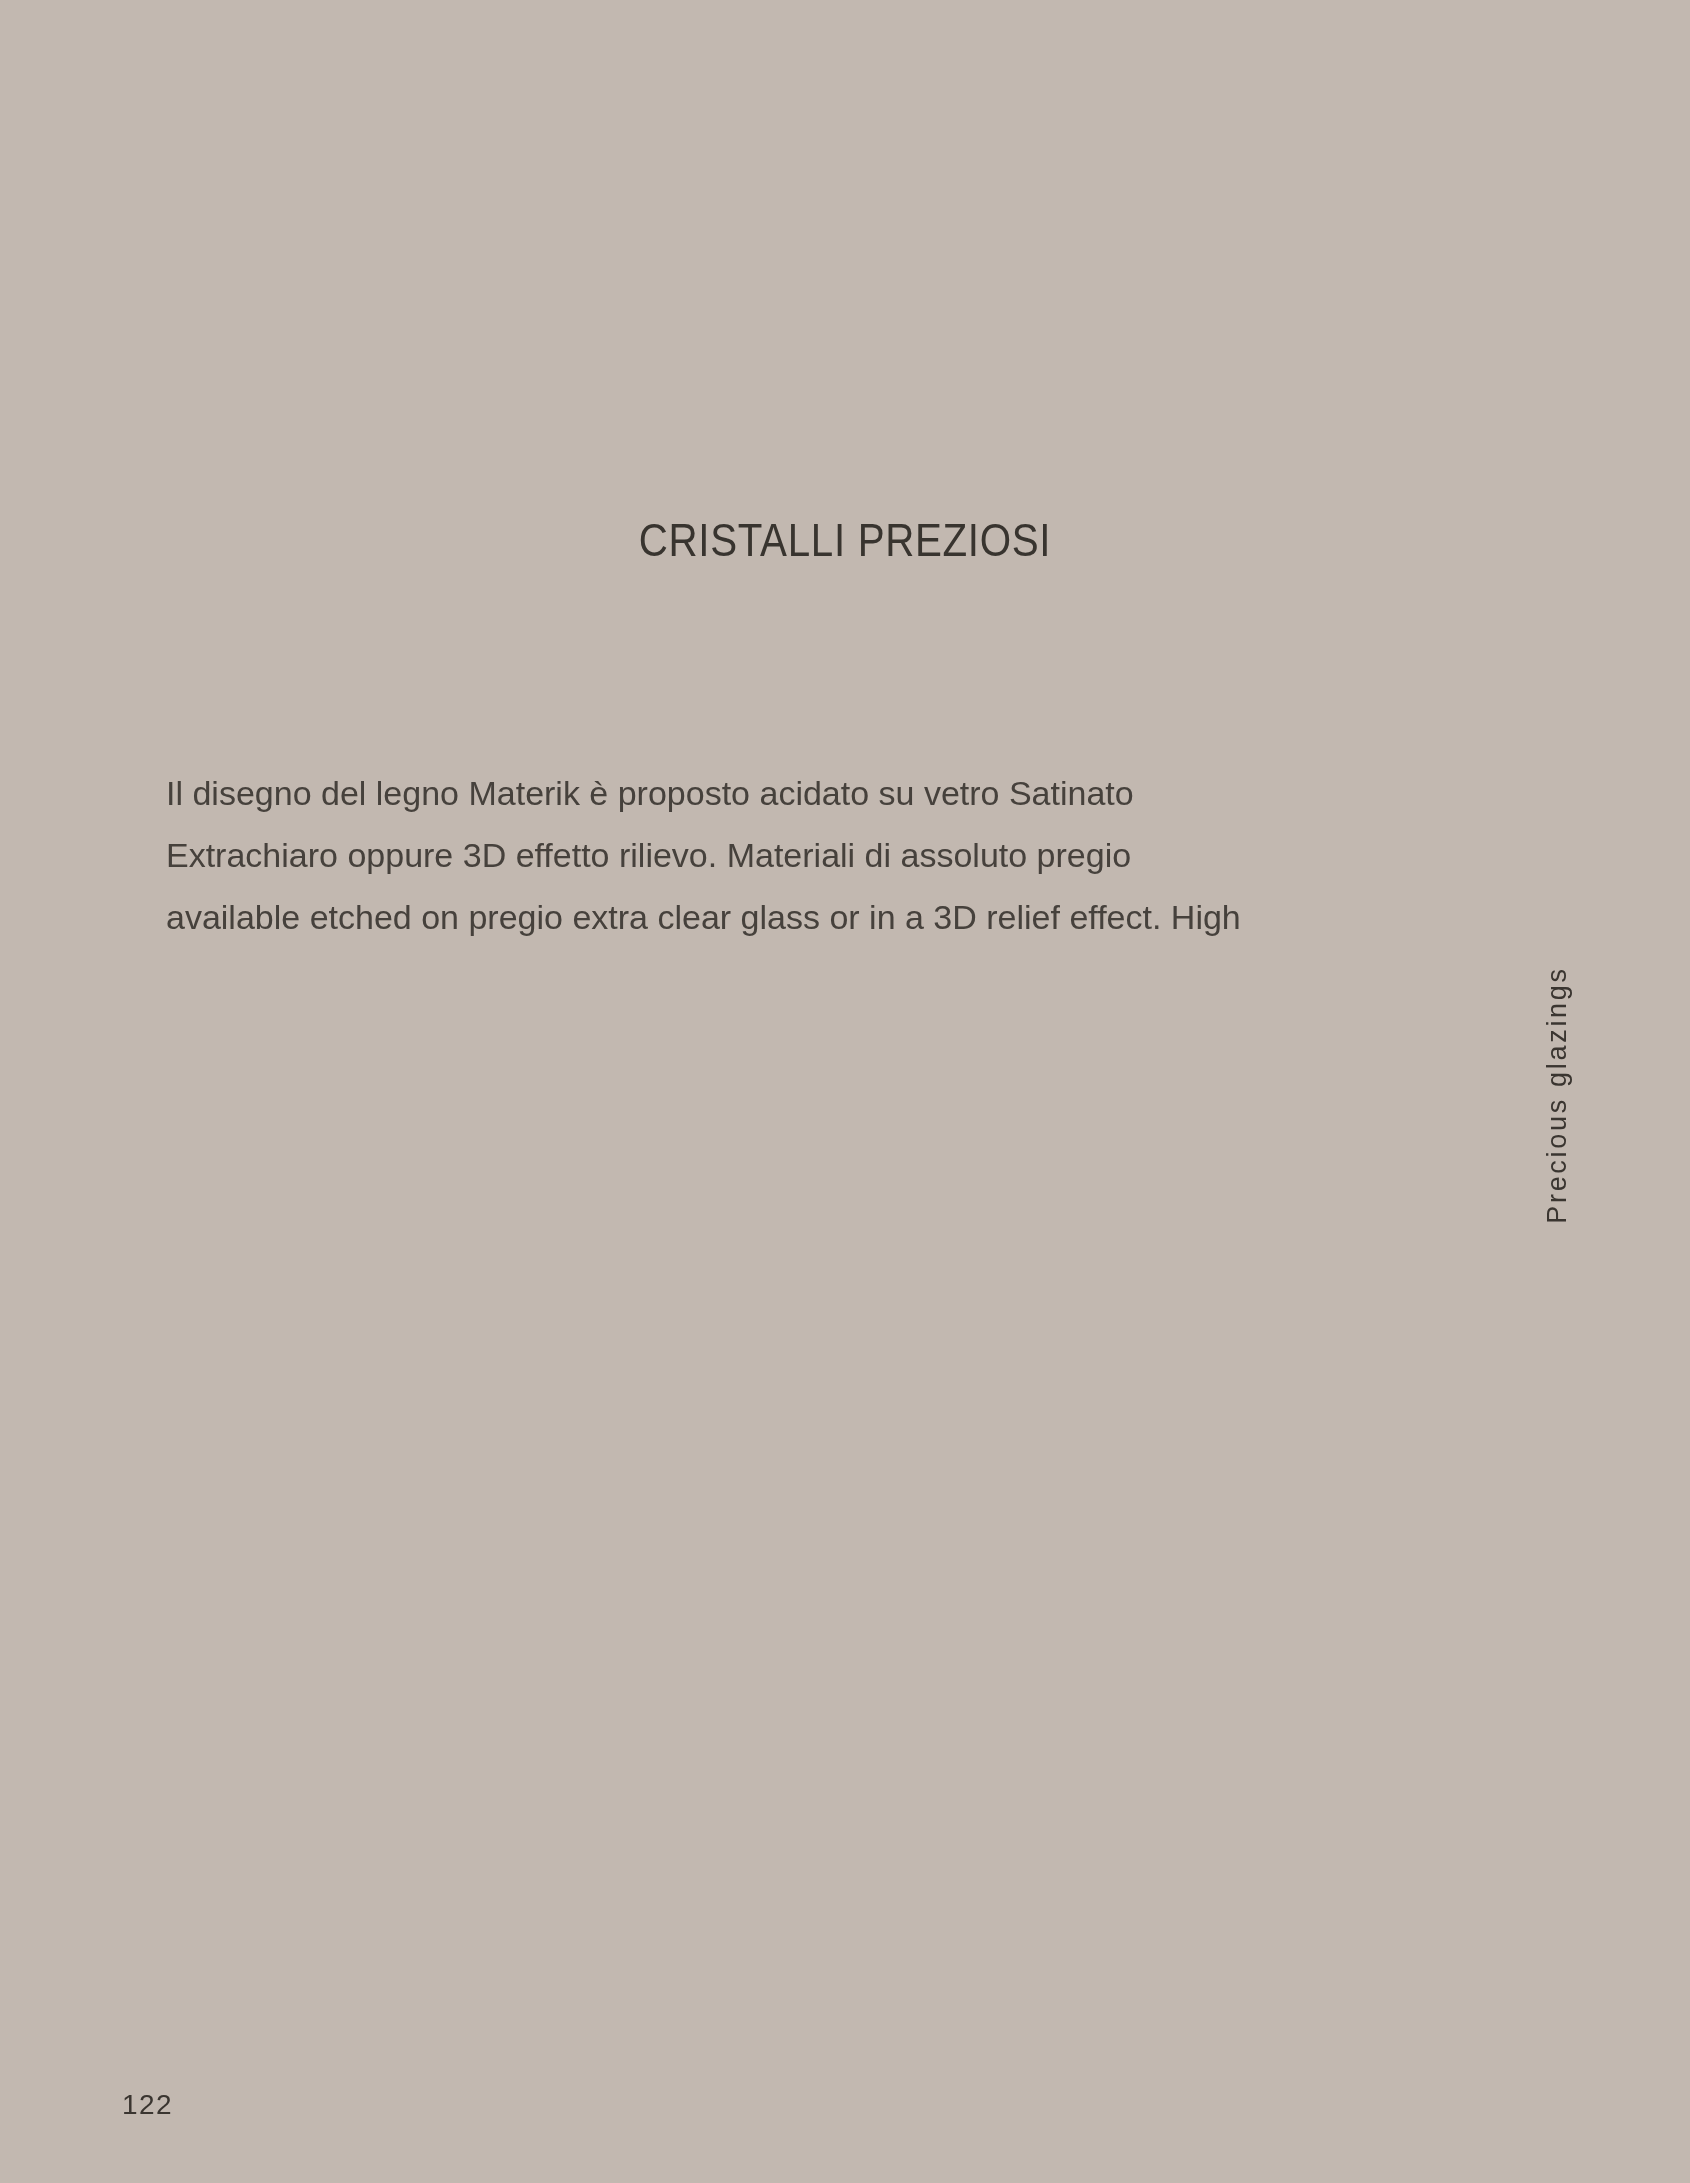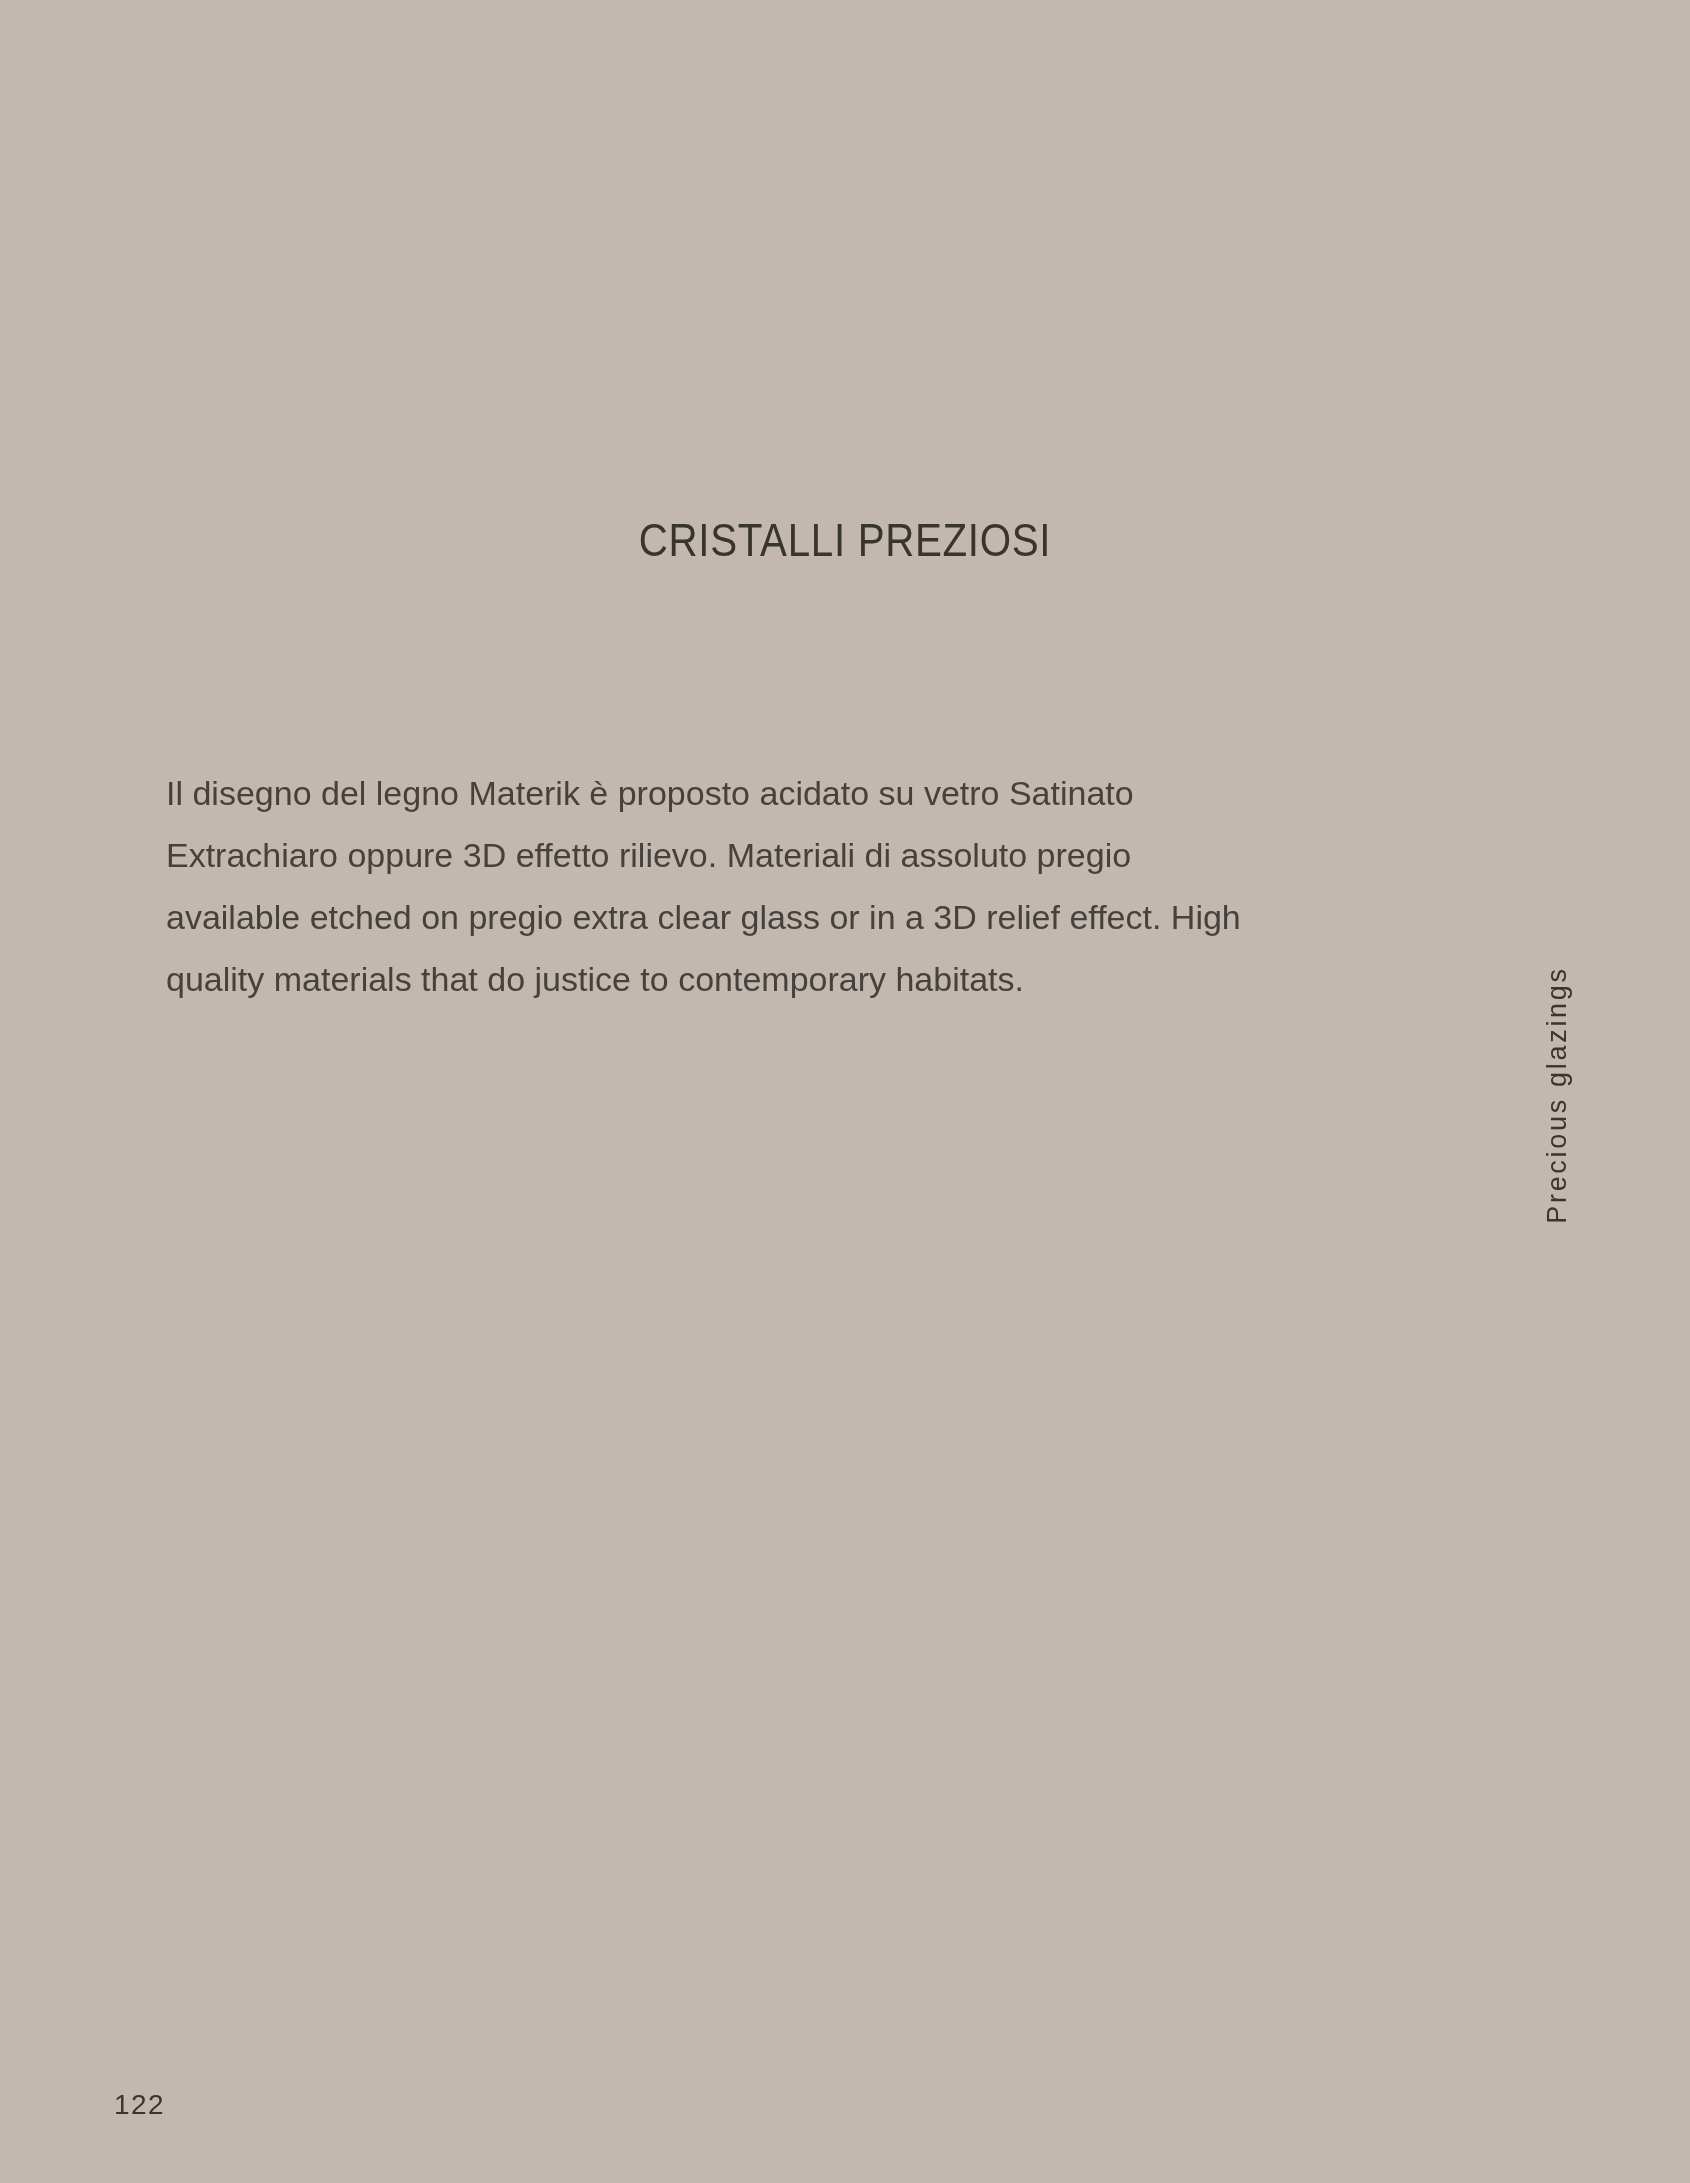--- a/index.html
+++ b/index.html
@@ -60,40 +60,39 @@
     position: absolute;
     transform: translate(-50%, -50%) rotate(-90deg);
     white-space: nowrap;
     font-size: 27px;
     font-weight: 400;
     letter-spacing: 2.7px;
     color: var(--muted-color);
   }
   .page-number{
     position: absolute;
-    left: 114px;
+    left: 122px;
     top: 2089px;
     font-size: 28px;
     font-weight: 300;
     letter-spacing: 1.4px;
     color: var(--muted-color);
   }
 </style>
 </head>
 <body>
 
 <div class="page">
 
   <h1 class="page-title">CRISTALLI PREZIOSI</h1>
 
   <div class="body-text">
     <div class="line">Il disegno del legno Materik è proposto acidato su vetro Satinato</div>
     <div class="line">Extrachiaro oppure 3D effetto rilievo. Materiali di assoluto pregio</div>
     <div class="line">available etched on pregio extra clear glass or in a 3D relief effect. High</div>
-    <div class="line">quality materials that do justice to contemporary habitats.</div>
   </div>
 
   <div class="side-label">
     <span class="rot">Precious glazings</span>
   </div>
 
   <div class="page-number">122</div>
 
 </div>
 

